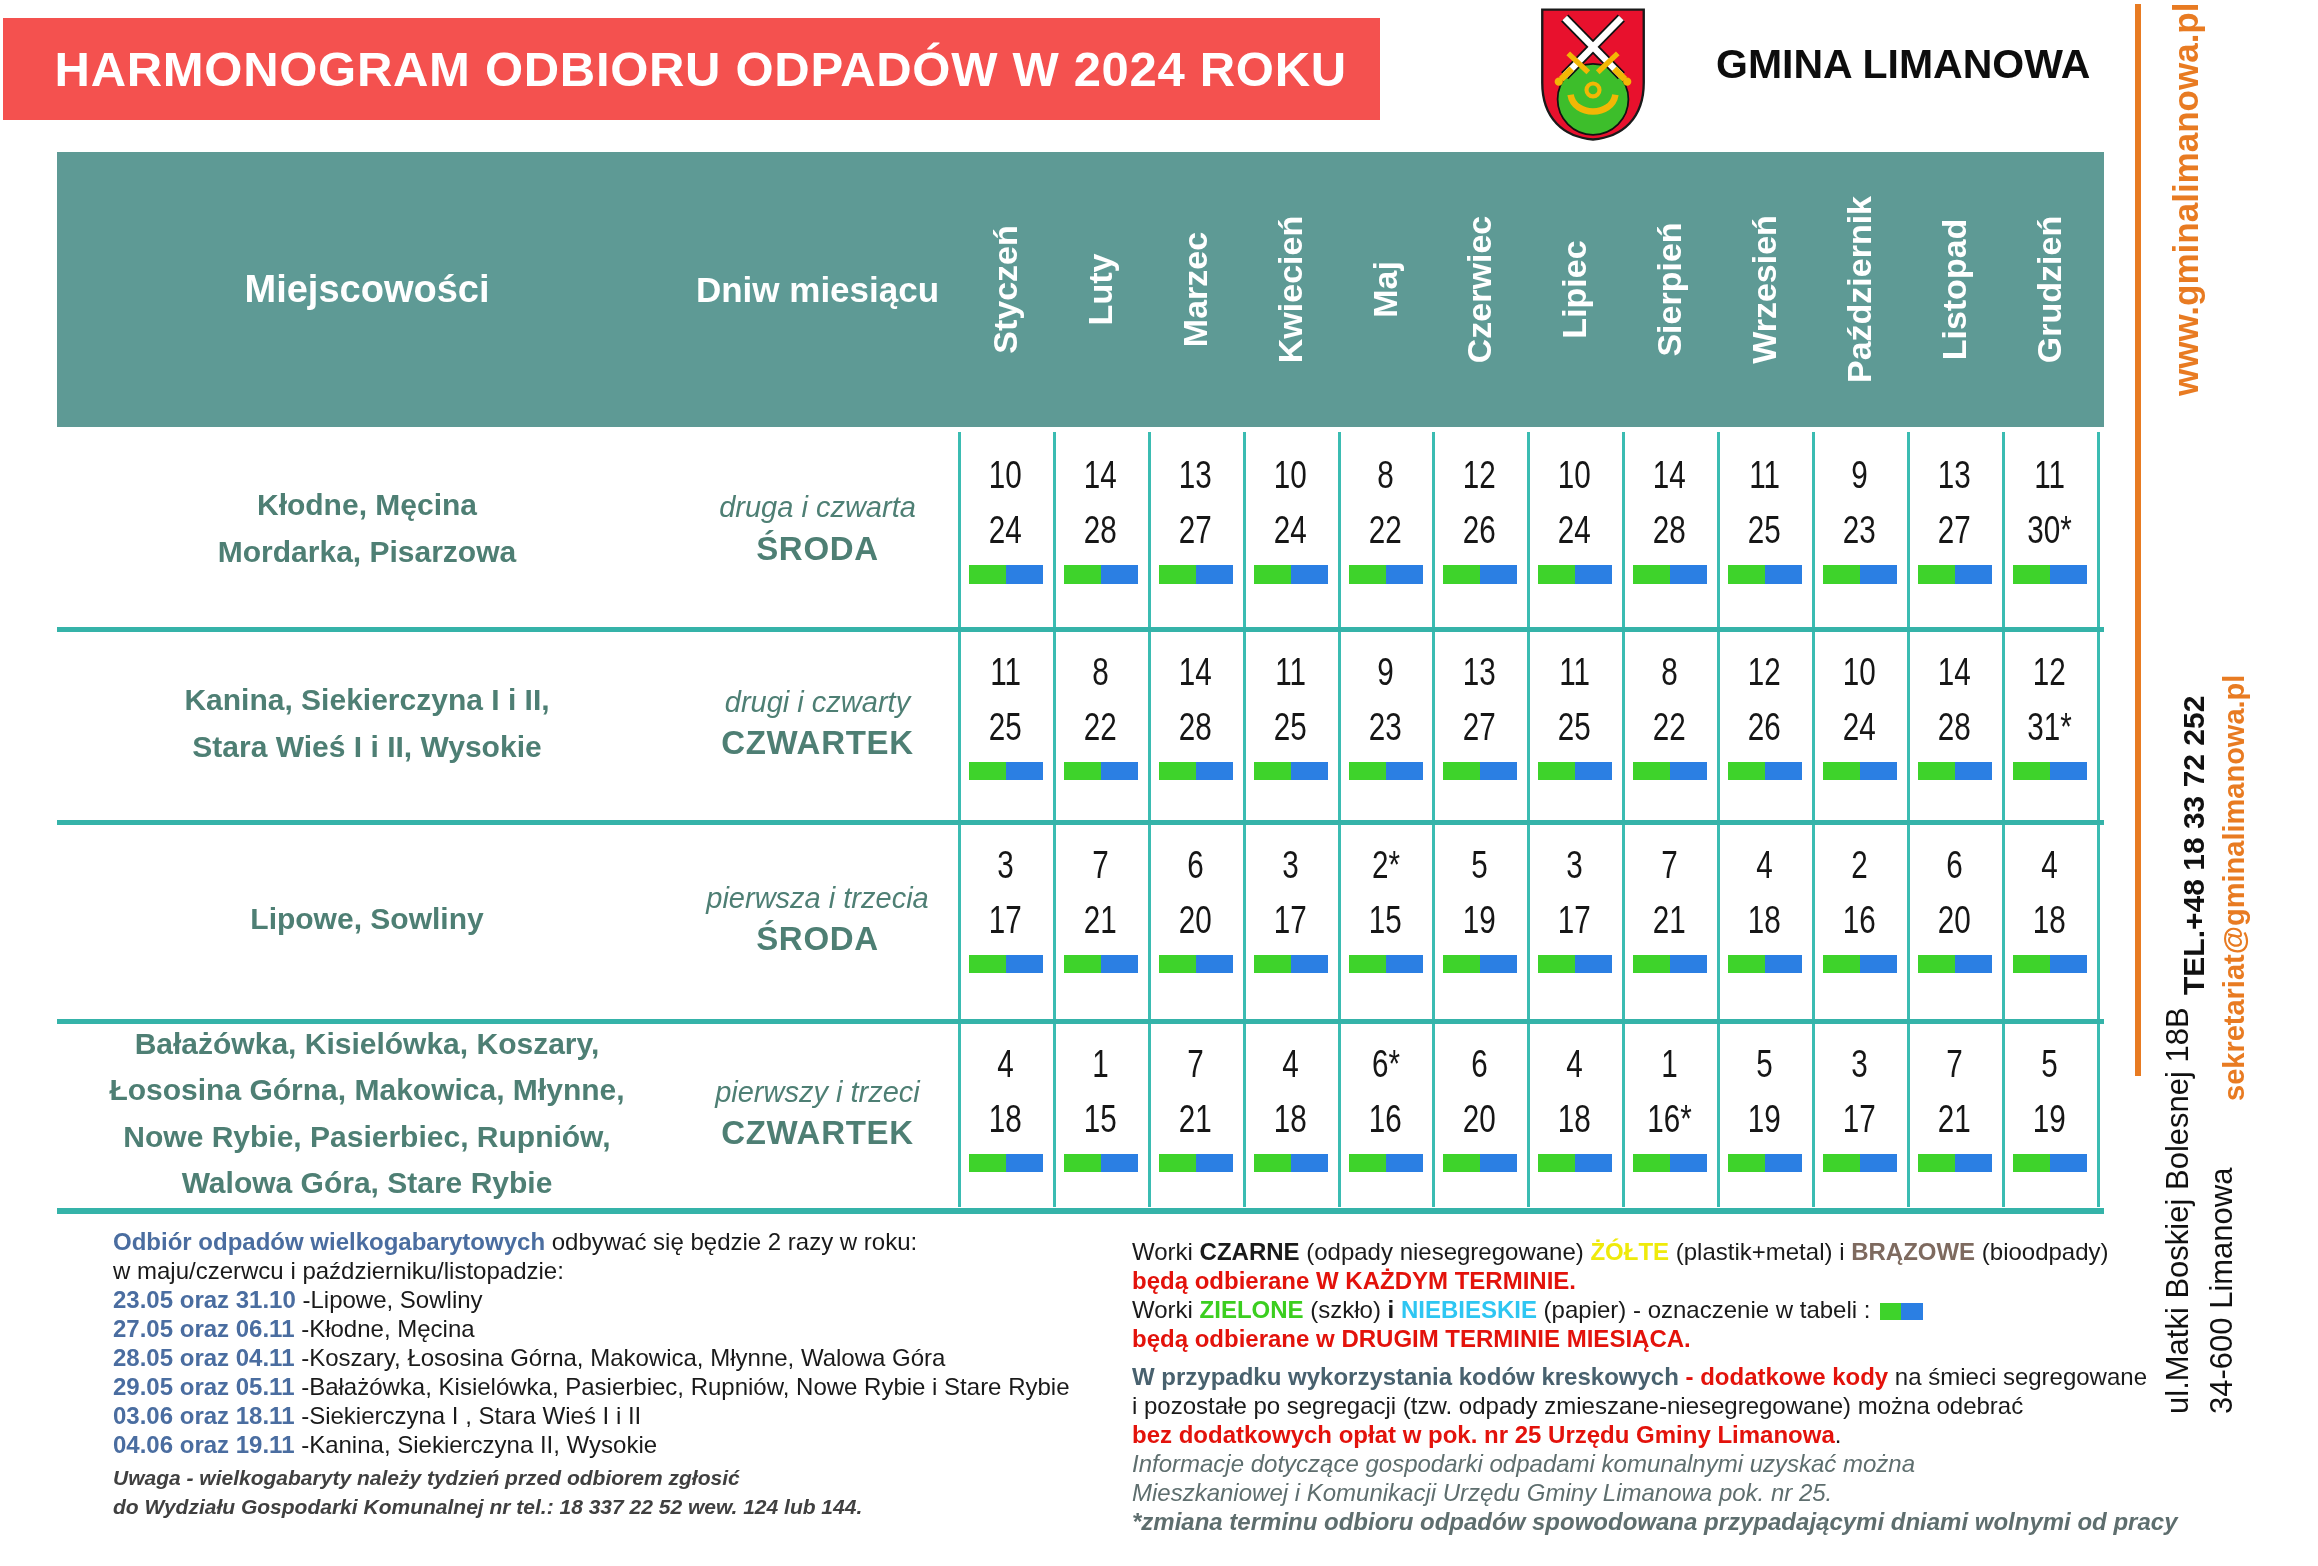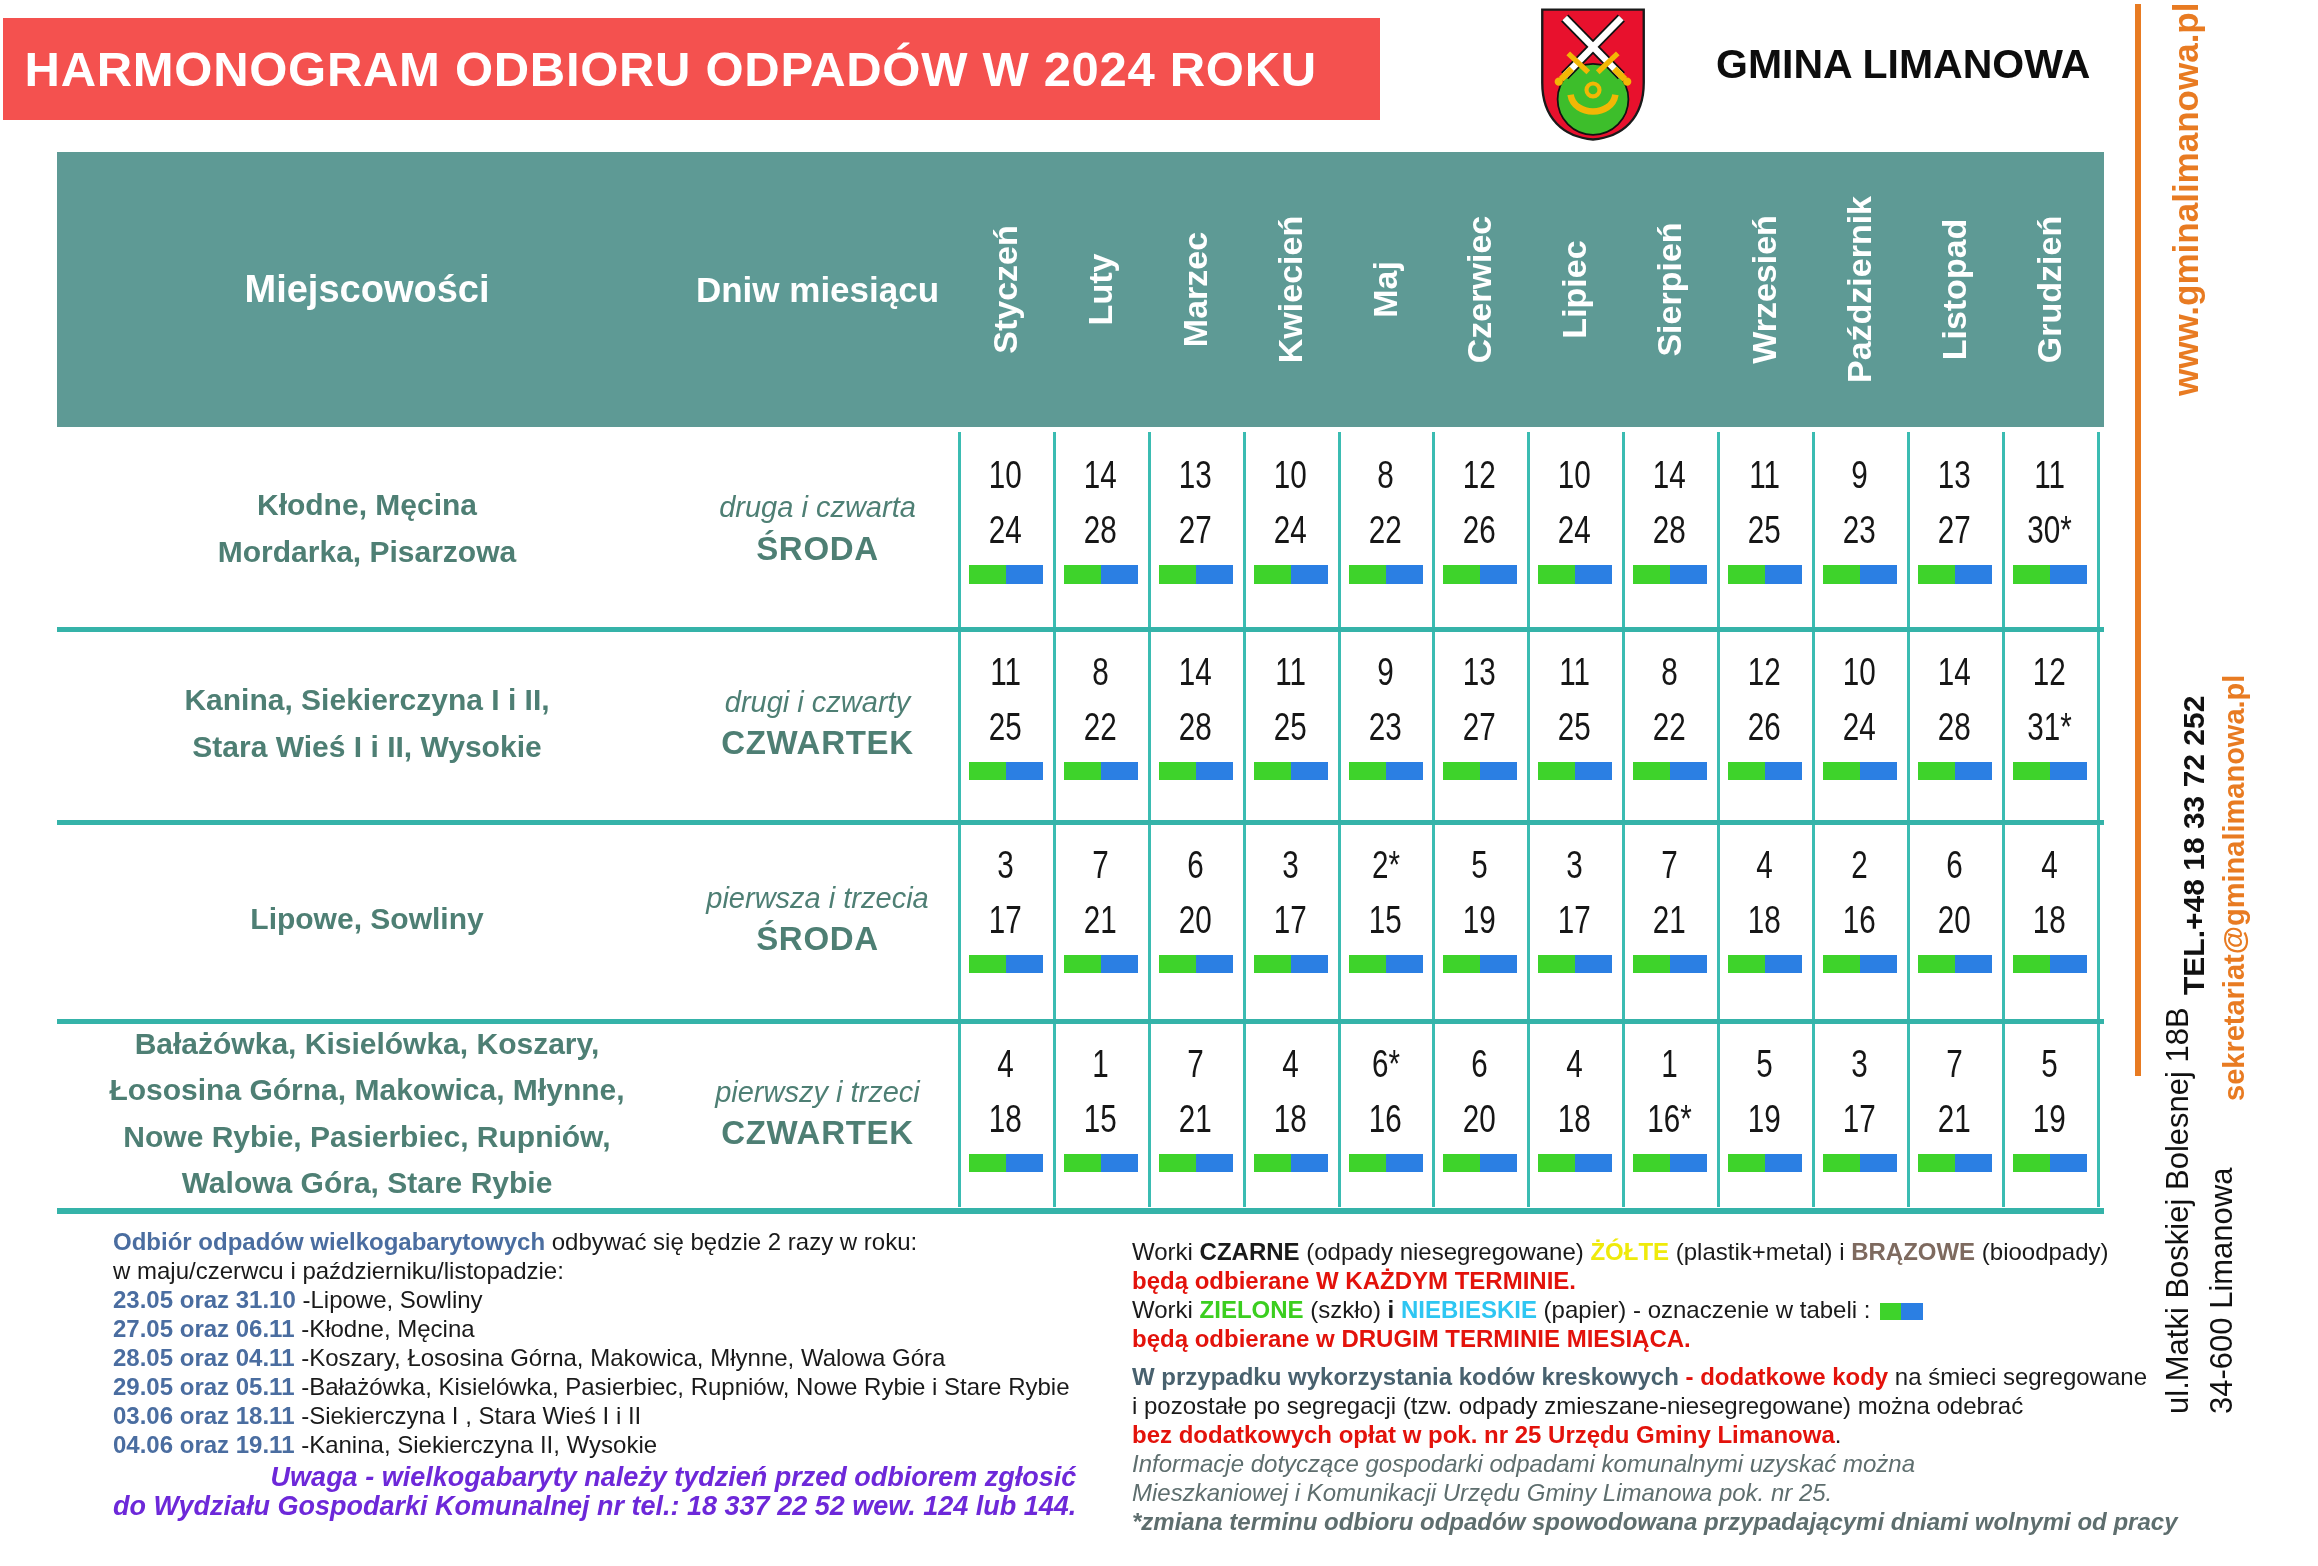--- a/index.html
+++ b/index.html
@@ -2,21 +2,21 @@
 <html style="font-size:10.5px"><head>
 <meta charset="utf-8">
 <style>
   html,body{margin:0;padding:0;background:#ffffff;}
   #page{position:relative;width:2319px;height:1566px;background:#ffffff;overflow:hidden;
         font-family:"Liberation Sans",sans-serif;color:#1a1a1a;}
 
   
   .banner{position:absolute;left:2.6px;top:18.4px;width:1377px;height:102px;background:#f4514f;
           display:flex;align-items:center;}
-  .banner .t{color:#ffffff;font-weight:bold;font-size:49px;padding-left:22px;letter-spacing:0.7px;white-space:nowrap;}
+  .banner .t{color:#ffffff;font-weight:bold;font-size:49px;padding-left:52px;letter-spacing:0.7px;white-space:nowrap;}
 
   .org{position:absolute;left:1716px;top:41px;width:460px;font-size:41px;font-weight:600;color:#0d0d0d;white-space:nowrap;}
 
   .crest{position:absolute;left:1534px;top:5.3px;width:118px;height:138px;}
 
   
   .orange-line{position:absolute;left:2135px;top:4px;width:6px;height:1072px;background:#e87b22;}
   .vtext{position:absolute;transform:rotate(-90deg);transform-origin:0 0;white-space:nowrap;}
   .v-www{left:2166px;top:396px;font-size:35px;font-weight:bold;color:#e87b22;}
   .v-tel{left:2177px;top:995px;font-size:30px;font-weight:bold;color:#111111;}
@@ -49,21 +49,21 @@
   .num{font-size:38px;color:#161616;line-height:1;transform:scaleX(.78);font-weight:400;white-space:nowrap;}
   .n1{margin-top:26px;}
   .n2{margin-top:17px;}
   .bar{margin-top:16px;width:74px;height:18.4px;display:flex;}
   .bar .g{flex:1;}
   .bar .b{flex:1;}
 
   
   #notes-left{position:absolute;left:85px;top:1227px;font-size:24px;line-height:29px;color:#1a1a1a;white-space:nowrap;margin-left:28px;}
   .nl-blue{color:#4a6da0;font-weight:bold;}
-  .nl-warning{color:#6d28d9;font-weight:bold;font-style:italic;font-size:27px;text-align:right;}
+  .nl-warning{color:#404040;font-weight:bold;font-style:italic;font-size:21px;}
   .nl-warning.first{margin-top:4px;}
 
   #notes-right{position:absolute;left:1132px;top:1237px;font-size:24px;line-height:29px;color:#1a1a1a;white-space:nowrap;}
   .nr-line.gap-top{margin-top:9.2px;}
   .s-plain{}
   .s-bold{font-weight:bold;}
   .s-yellow{color:#efea0a;font-weight:bold;}
   .s-brown{color:#7e6a5f;font-weight:bold;}
   .s-red{color:#e3120b;font-weight:bold;}
   .s-green{color:#3bce1f;font-weight:bold;}

